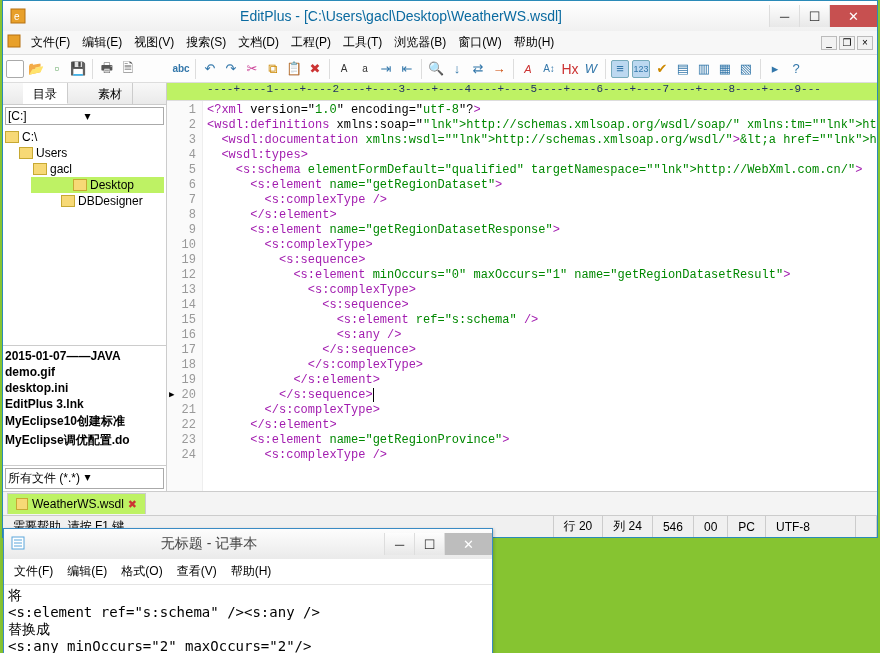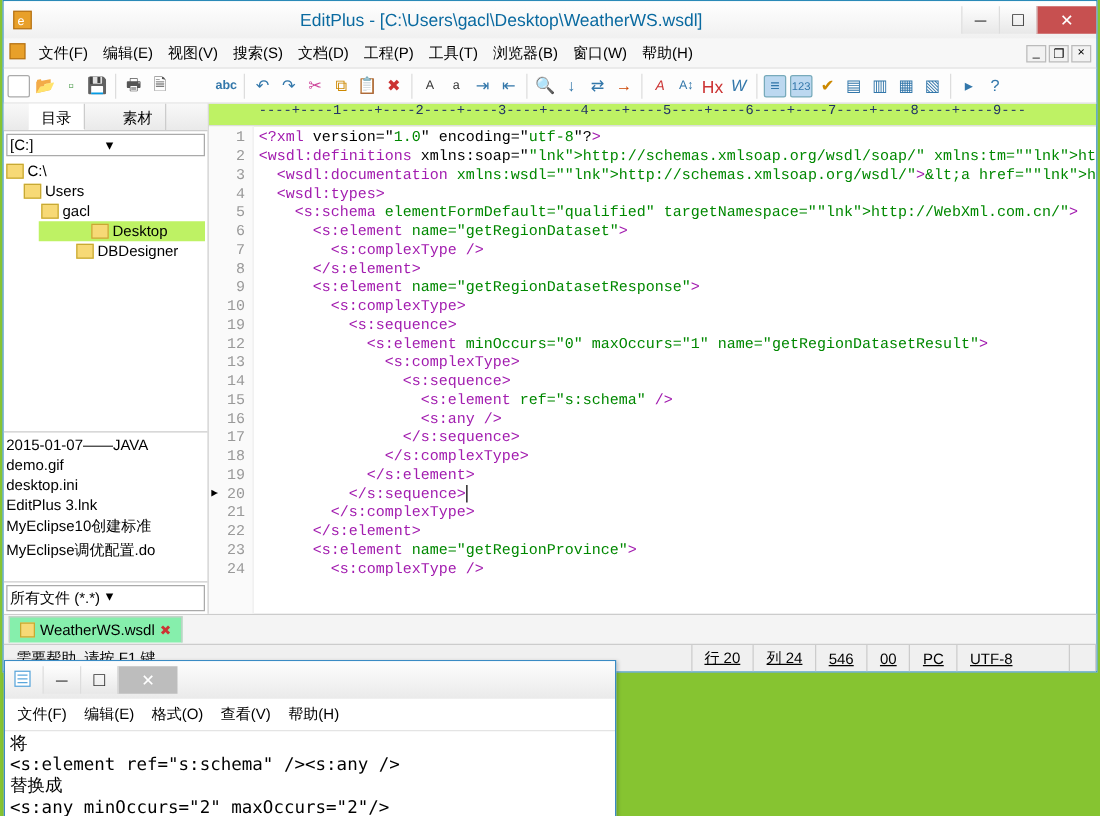--- a/index.html
+++ b/index.html
@@ -24,38 +24,38 @@
 .sidetabs { display: flex; height: 22px; background: linear-gradient(#f8f8f8,#eaeaea); border-bottom: 1px solid #ccc; }
 .stab { padding: 3px 10px; border-right: 1px solid #ccc; margin-left: 20px; }
 .stab.active { background: #fff; border-bottom: 1px solid #fff; }
 .drivesel { margin: 2px; border: 1px solid #aaa; padding: 1px 2px; display: flex; }
 .drivesel span { flex: 1; }
 .tree { flex: 1; overflow: auto; padding: 2px; border-bottom: 1px solid #ccc; }
 .treerow { display: flex; align-items: center; padding: 1px 0; white-space: nowrap; }
 .treerow .fold { width: 14px; height: 12px; background: #f7d976; border: 1px solid #c7a933; margin-right: 3px; }
 .treerow.sel { background: #bef264; margin-left: 26px; }
 .ind1 { padding-left: 14px; } .ind2 { padding-left: 28px; } .ind3 { padding-left: 42px; } .ind4 { padding-left: 56px; }
-.filelist { height: 120px; overflow: auto; border-bottom: 1px solid #ccc; padding: 2px; }
+.filelist { height: 120px; overflow: auto; border-bottom: 1px solid #ccc; padding: 2px; font-weight: bold; }
 .filelist div { padding: 1px 0; white-space: nowrap; overflow: hidden; }
 .filter { margin: 2px; border: 1px solid #aaa; padding: 1px 2px; display: flex; }
 .filter span { flex: 1; }
 .editor { flex: 1; display: flex; flex-direction: column; overflow: hidden; }
 .ruler { height: 18px; background: #bef264; border-bottom: 1px solid #ddd; font-family: Liberation Mono, monospace; font-size: 11px; color: #236; padding-left: 40px; overflow: hidden; white-space: nowrap; }
 .codearea { flex: 1; display: flex; overflow: hidden; font-family: Consolas, "Courier New", monospace; font-size: 12px; }
 .gutter { width: 36px; background: #fafafa; border-right: 1px solid #eee; text-align: right; padding: 2px 6px 2px 2px; color: #999; line-height: 15px; position: relative; }
 .gutter .arrow { position: absolute; left: 2px; color: #000; font-size: 9px; }
 .code { flex: 1; white-space: pre; padding: 2px 4px; line-height: 15px; color: #000; overflow: hidden; }
 .code .kw { color: #a21caf; }
 .code .str { color: #008800; }
 .doctabs { height: 24px; background: #f4f4f4; border-top: 1px solid #ccc; display: flex; align-items: center; padding: 0 4px; }
-.dtab { padding: 3px 8px; background: #86efac; border: 1px solid #ccc; border-bottom: none; display: flex; align-items: center; gap: 4px; }
+.dtab { padding: 3px 8px; background: #bef264; border: 1px solid #ccc; border-bottom: none; display: flex; align-items: center; gap: 4px; }
 .dtab .dicon { width: 12px; height: 12px; background: #f7d976; border: 1px solid #c7a933; }
 .dtab .x { color: #c33; font-size: 11px; }
 .statusbar { height: 22px; background: #f0f0f0; border-top: 1px solid #ccc; display: flex; align-items: center; }
-.statusbar .cell { padding: 0 10px; border-right: 1px solid #ccc; height: 100%; display: flex; align-items: center; text-decoration: underline; }
+.statusbar .cell { padding: 0 10px; border-right: 1px solid #ccc; height: 100%; display: flex; align-items: center; }
 .statusbar .cell.first { flex: 1; }
 .notepad { position: absolute; top: 528px; left: 3px; width: 490px; background: #fff; border: 1px solid #3a8bc4; box-shadow: 1px 1px 3px rgba(0,0,0,.2); }
 .notepad .titlebar { background: linear-gradient(#fdfdfd,#eaeaea); }
 .notepad .title { color: #444; }
 .notepad .winbtn.close { background: #bdbdbd; }
 .npmenu { display: flex; padding: 2px 4px; border-bottom: 1px solid #e4e4e4; gap: 2px; }
 .npmenu div { padding: 2px 6px; }
 .npbody { padding: 2px 4px; font-family: SimSun, monospace; font-size: 14px; white-space: pre; line-height: 17px; height: 70px; }
 .cursor { display: inline-block; height: 14px; border-left: 1px solid #000; vertical-align: text-bottom; }
 </style>
@@ -256,20 +256,21 @@
 <div class="notepad">
   <div class="titlebar">
     <span class="icon">
       <svg width="16" height="16">
           <rect x="2" y="2" width="12" height="12" fill="#fff" stroke="#5aa6db"></rect>
           <line x1="4" y1="5" x2="12" y2="5" stroke="#5aa6db"></line>
           <line x1="4" y1="8" x2="12" y2="8" stroke="#5aa6db"></line>
           <line x1="4" y1="11" x2="12" y2="11" stroke="#5aa6db"></line>
         </svg>
     </span>
+    <span class="title">无标题 - 记事本</span>
     <div class="winbtns">
       <div class="winbtn">─</div>
       <div class="winbtn">☐</div>
       <div class="winbtn close">✕</div>
     </div>
   </div>
   <div class="npmenu">
     <div>文件(F)</div>
     <div>编辑(E)</div>
     <div>格式(O)</div>

